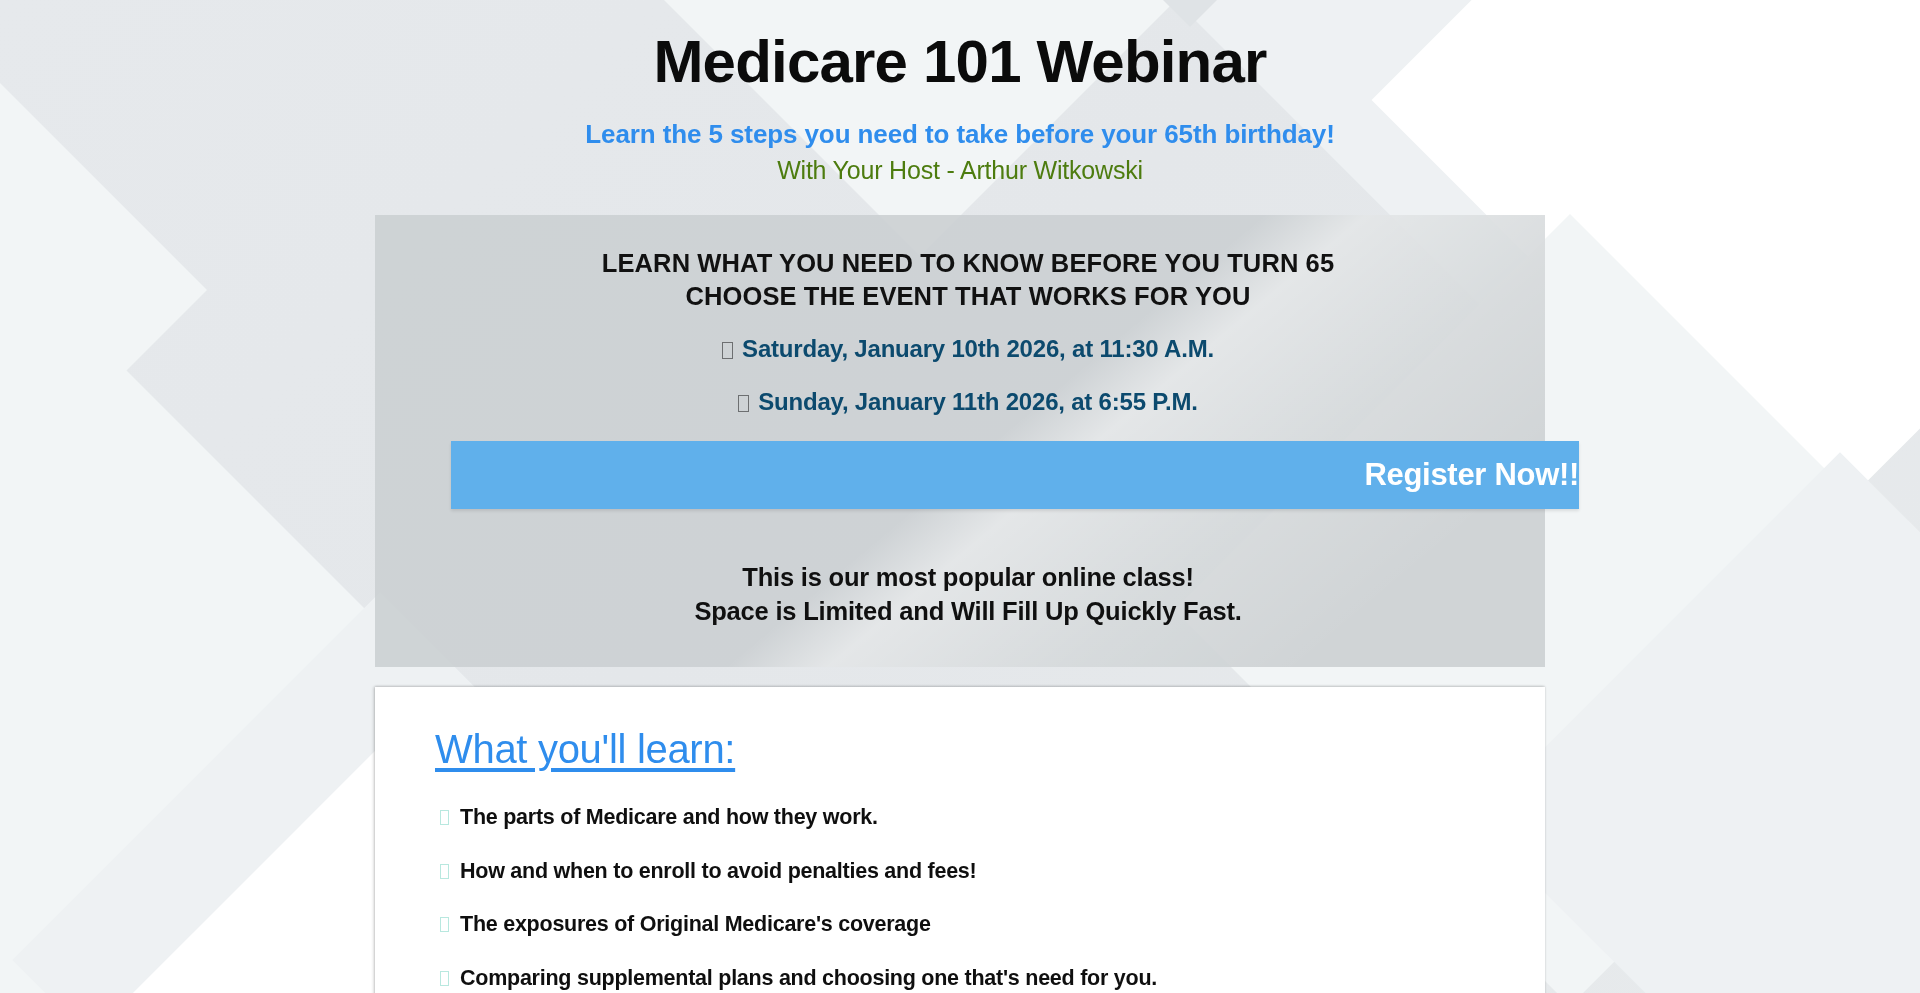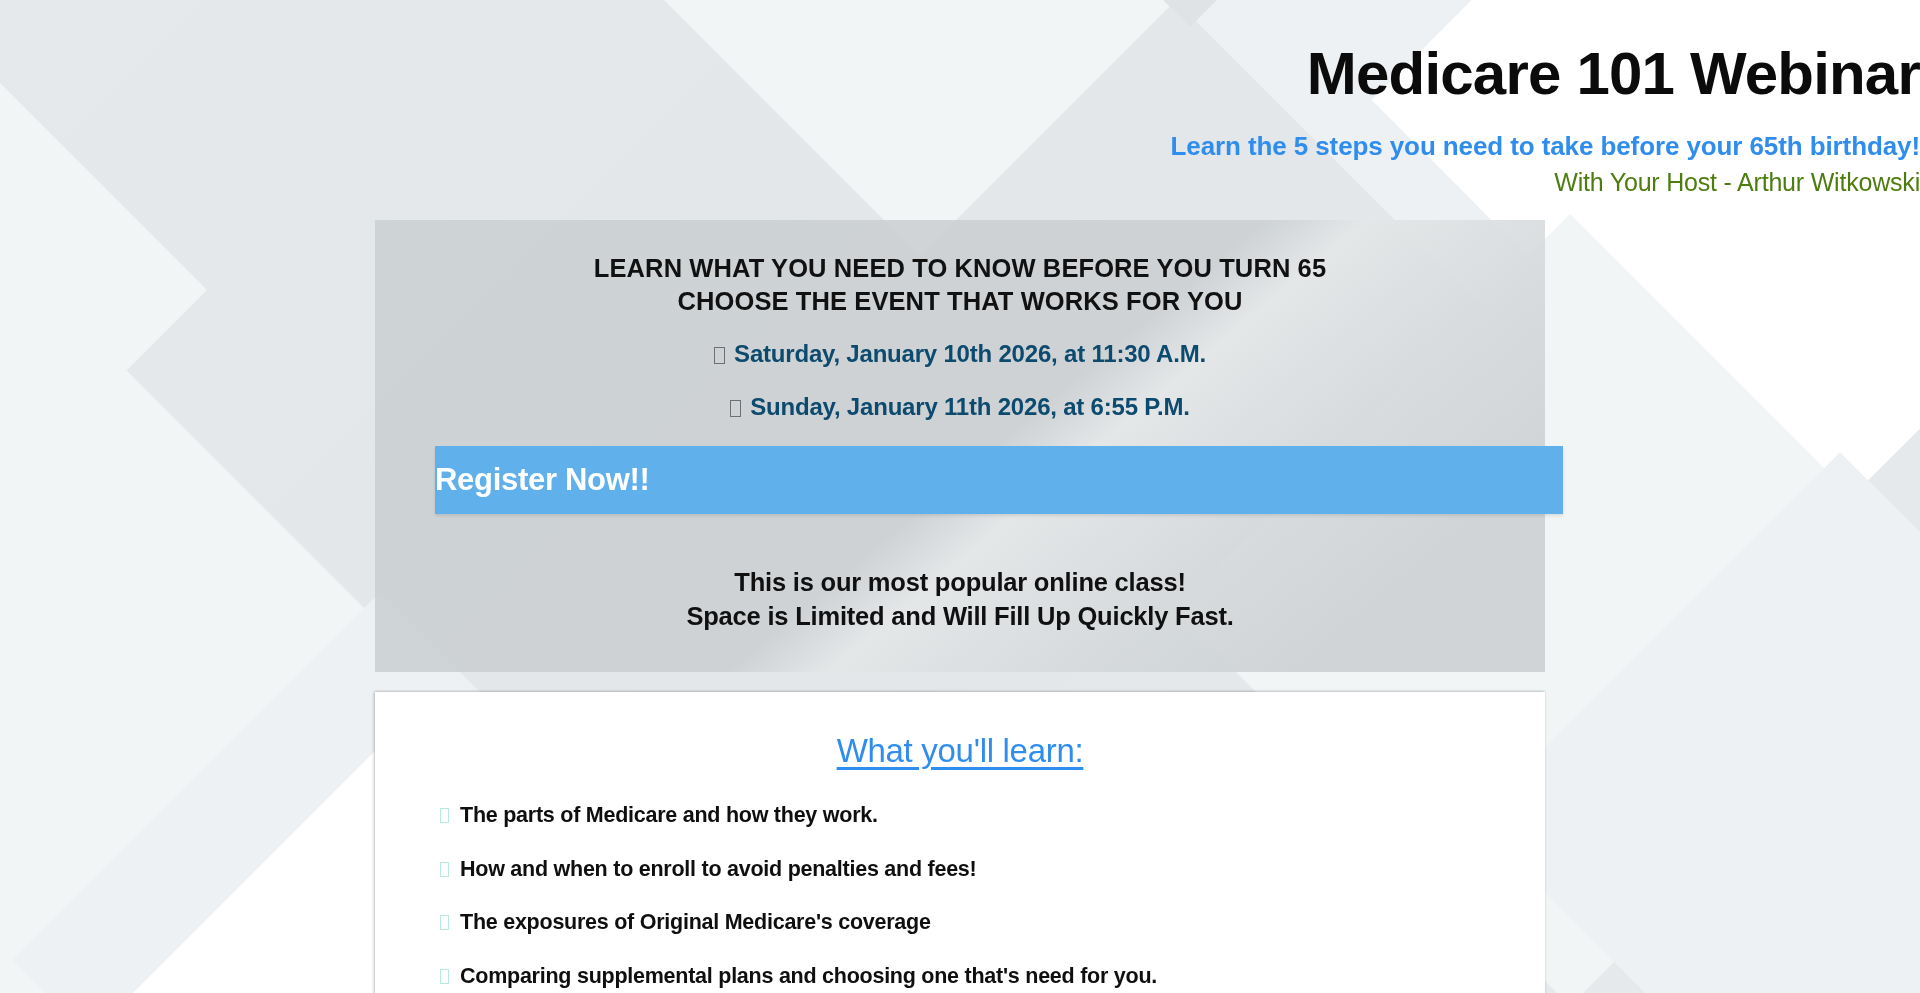--- a/index.html
+++ b/index.html
@@ -36,21 +36,21 @@
 
   
   #page {
     position: relative;
     z-index: 2;
     width: 1920px;
     height: 993px;
   }
 
   
-  #header { padding-top: 40px; text-align: right; }
+  #header { padding-top: 28px; text-align: center; }
 
   #main-title {
     font-size: 60px;
     line-height: 1.12;
     font-weight: 700;
     letter-spacing: -0.8px;
     color: #0b0b0b;
   }
 
   #sub-title {
@@ -65,25 +65,25 @@
     margin-top: 6px;
     font-size: 25px;
     font-weight: 400;
     color: #4d7c0f;
     letter-spacing: -0.2px;
   }
 
   
   #event-panel {
     position: relative;
-    margin: 23px auto 0 auto;
+    margin: 30px auto 0 auto;
     width: 1170px;
     min-height: 443px;
     background: rgba(203,207,210,0.88);
-    padding: 32px 60px 38px 60px;
+    padding: 32px 60px 38px 76px;
     text-align: center;
   }
   #event-panel::before{
     content:"";
     position:absolute;
     inset:0;
     background:
       linear-gradient(140deg, rgba(255,255,255,0) 52%, rgba(255,255,255,0.45) 58%, rgba(255,255,255,0.18) 72%, rgba(255,255,255,0) 86%);
     pointer-events:none;
   }
@@ -120,21 +120,21 @@
   #register-button {
     display: block;
     width: 1128px;
     margin: 16px auto 0 auto;
     height: 68px;
     line-height: 68px;
     background: #60b0eb;
     color: #ffffff;
     font-size: 31px;
     font-weight: 700;
-    text-align: left;
+    text-align: right;
     border: none;
     cursor: pointer;
     font-family: "Liberation Sans", sans-serif;
     letter-spacing: -0.3px;
     box-shadow: 0 2px 3px rgba(0,0,0,0.10);
   }
 
   #urgency-block {
     margin-top: 52px;
     font-size: 25.5px;
@@ -149,22 +149,21 @@
     position: relative;
     margin: 20px auto 0 auto;
     width: 1170px;
     background: #ffffff;
     padding: 40px 60px 40px 60px;
     box-shadow: -1px 0 3px rgba(0,0,0,0.22), 0 -1px 2px rgba(0,0,0,0.10);
     min-height: 340px;
   }
 
   #learn-title {
-    text-align: center;
-    font-size: 33px;
+    font-size: 40px;
     font-weight: 400;
     color: #2f8ded;
     text-decoration: underline;
     text-underline-offset: 5px;
     letter-spacing: -0.3px;
   }
 
   #learn-list {
     margin-top: 33px;
     padding-left: 5px;

